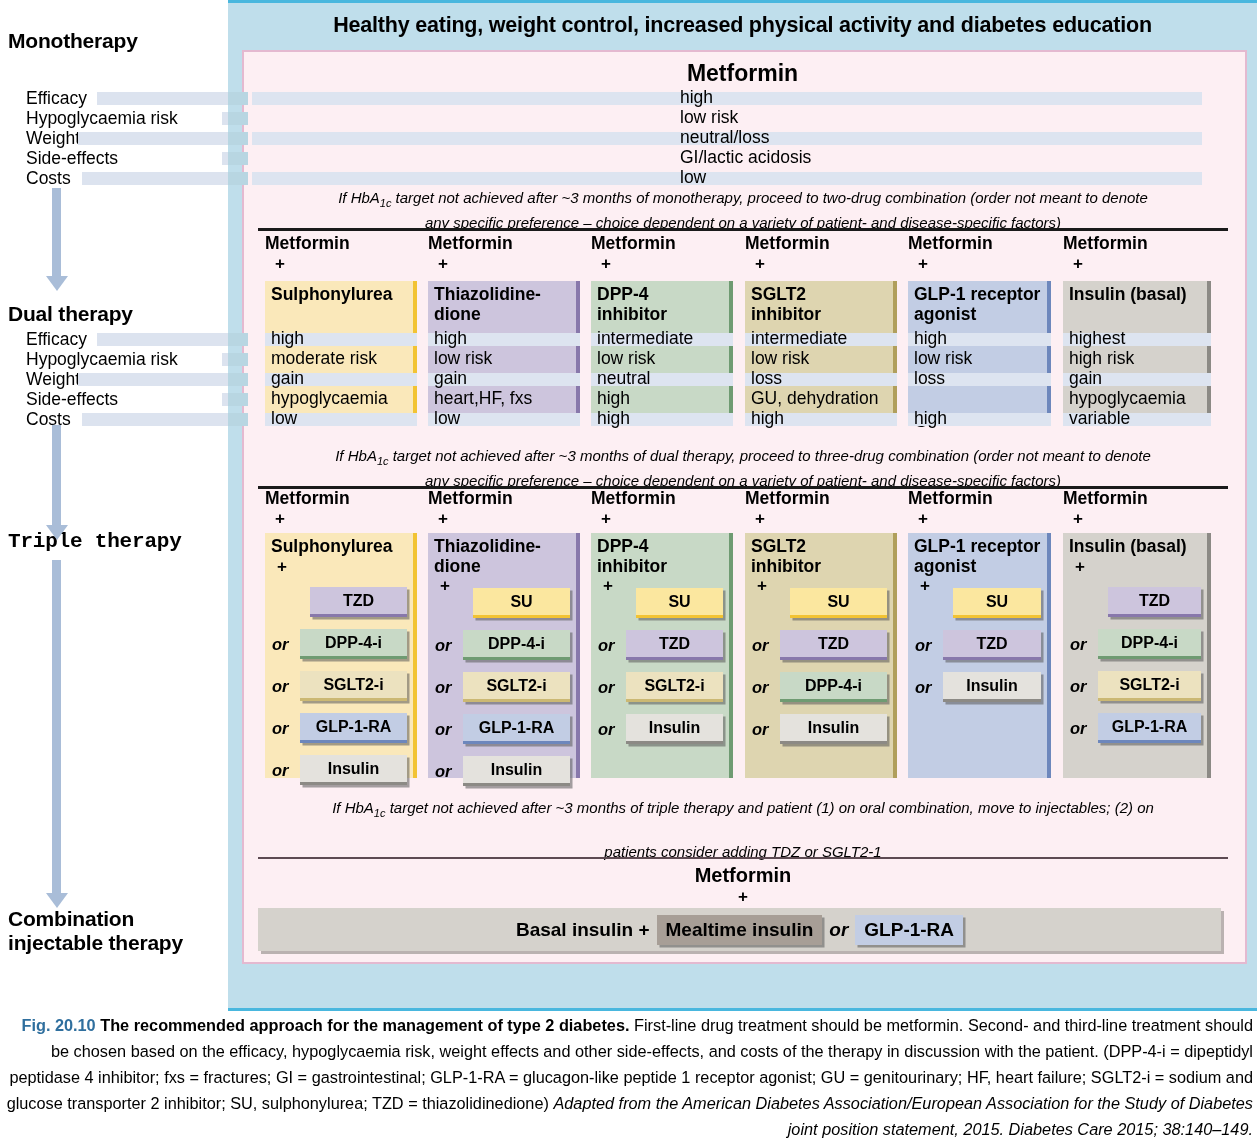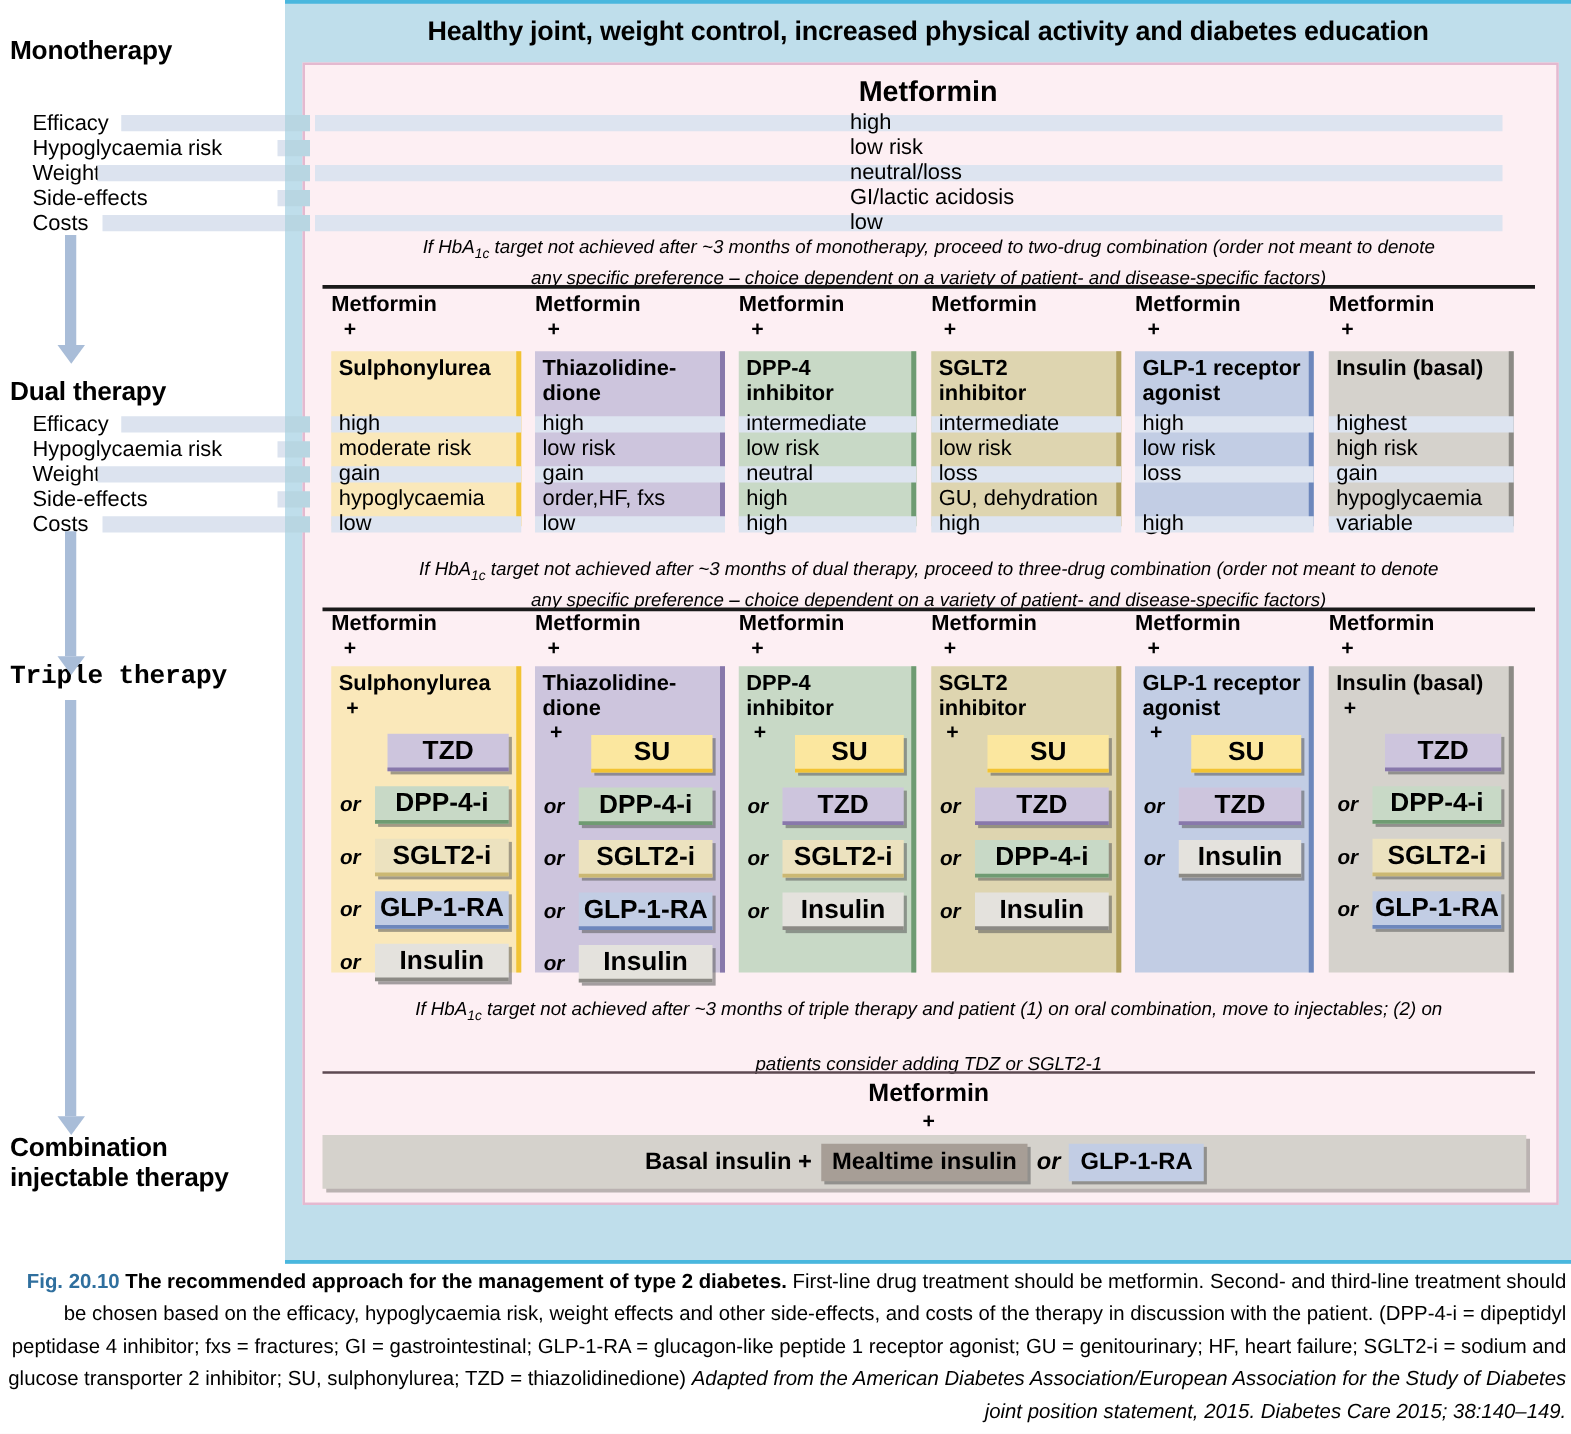--- a/index.html
+++ b/index.html
@@ -46,21 +46,21 @@
 
   
   .colhead{position:absolute;text-align:center;font-weight:bold;font-size:17.5px;line-height:20px;}
   .drugbox{position:absolute;box-sizing:border-box;}
   .drugname{position:absolute;font-weight:bold;font-size:17.5px;line-height:19.5px;}
   .cellval{position:absolute;font-size:17.5px;line-height:19px;white-space:nowrap;}
   .plus{position:absolute;font-weight:bold;font-size:17px;}
 
   
   .pill{position:absolute;box-sizing:border-box;display:flex;align-items:center;justify-content:center;
-        font-weight:bold;font-size:21px;box-shadow:2.5px 2.5px 0 rgba(90,90,90,.55);}
+        font-weight:bold;font-size:16px;box-shadow:2.5px 2.5px 0 rgba(90,90,90,.55);}
   .orlab{position:absolute;font-style:italic;font-weight:bold;font-size:16.5px;}
 
   
   .combobar{position:absolute;background:#d5d2cc;box-shadow:3px 3px 0 rgba(120,118,112,.5);
             display:flex;align-items:center;justify-content:center;}
   .combo-inner{display:flex;align-items:center;gap:7px;font-weight:bold;font-size:19px;}
   .combo-chip{padding:4px 9px;box-shadow:2.5px 2.5px 0 rgba(90,90,90,.55);}
 
   
   .caption{position:absolute;left:4px;top:1012px;width:1249px;font-size:16.3px;line-height:26px;text-align:right;}
@@ -68,21 +68,21 @@
   .capbold{font-weight:bold;}
   .capital{font-style:italic;}
 </style>
 </head>
 <body>
 
 <div class="fig">
 
   <div class="blueframe"></div>
   <div class="banner">
-    <span>Healthy joint, weight control, increased physical activity and diabetes education</span>
+    <span>Healthy eating, weight control, increased physical activity and diabetes education</span>
   </div>
   <div class="pinkframe" style="left:242px;top:50px;width:1001px;height:910px;"></div>
 
   <div class="rail">
     <div class="stage-title" style="left:8px;top:30px;">Monotherapy</div>
     <div class="stage-title" style="left:8px;top:303px;">Dual therapy</div>
     <div class="stage-title" style="left:8px;top:531px;font-family:Liberation Mono, monospace;">Triple therapy</div>
     <div class="stage-title" style="left:8px;top:908px;">Combination</div>
     <div class="stage-title" style="left:8px;top:932px;">injectable therapy</div>
 
@@ -160,21 +160,21 @@
       <div class="cellval" style="left: 271px; top: 409px;">low</div>
       <div class="colhead" style="left: 428px; top: 233px; width: 152px; text-align: left;">Metformin</div>
       <div class="plus" style="left: 438px; top: 254px;">+</div>
       <div class="drugbox" style="left: 428px; top: 281px; width: 152px; height: 140px; background: rgb(205, 197, 221); border-right: 4px solid rgb(136, 120, 171);"></div>
       <div class="drugname" style="left: 434px; top: 285px; width: 144px;">Thiazolidine-<br>dione</div>
       <div class="stripe" style="left: 428px; top: 333px; width: 152px;"></div>
       <div class="cellval" style="left: 434px; top: 329px;">high</div>
       <div class="cellval" style="left: 434px; top: 349px;">low risk</div>
       <div class="stripe" style="left: 428px; top: 373px; width: 152px;"></div>
       <div class="cellval" style="left: 434px; top: 369px;">gain</div>
-      <div class="cellval" style="left: 434px; top: 389px;">order,HF, fxs</div>
+      <div class="cellval" style="left: 434px; top: 389px;">heart,HF, fxs</div>
       <div class="stripe" style="left: 428px; top: 413px; width: 152px;"></div>
       <div class="cellval" style="left: 434px; top: 409px;">low</div>
       <div class="colhead" style="left: 591px; top: 233px; width: 142px; text-align: left;">Metformin</div>
       <div class="plus" style="left: 601px; top: 254px;">+</div>
       <div class="drugbox" style="left: 591px; top: 281px; width: 142px; height: 140px; background: rgb(200, 217, 198); border-right: 4px solid rgb(111, 155, 114);"></div>
       <div class="drugname" style="left: 597px; top: 285px; width: 134px;">DPP-4<br>inhibitor</div>
       <div class="stripe" style="left: 591px; top: 333px; width: 142px;"></div>
       <div class="cellval" style="left: 597px; top: 329px;">intermediate</div>
       <div class="cellval" style="left: 597px; top: 349px;">low risk</div>
       <div class="stripe" style="left: 591px; top: 373px; width: 142px;"></div>

